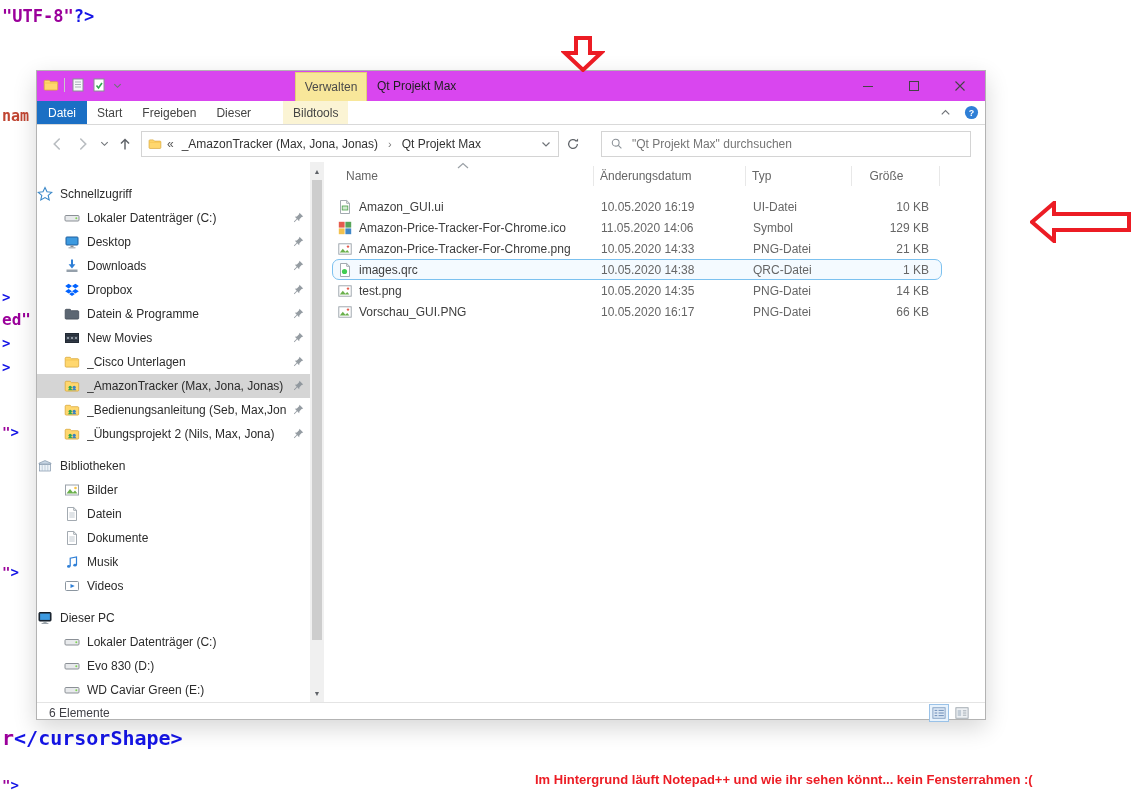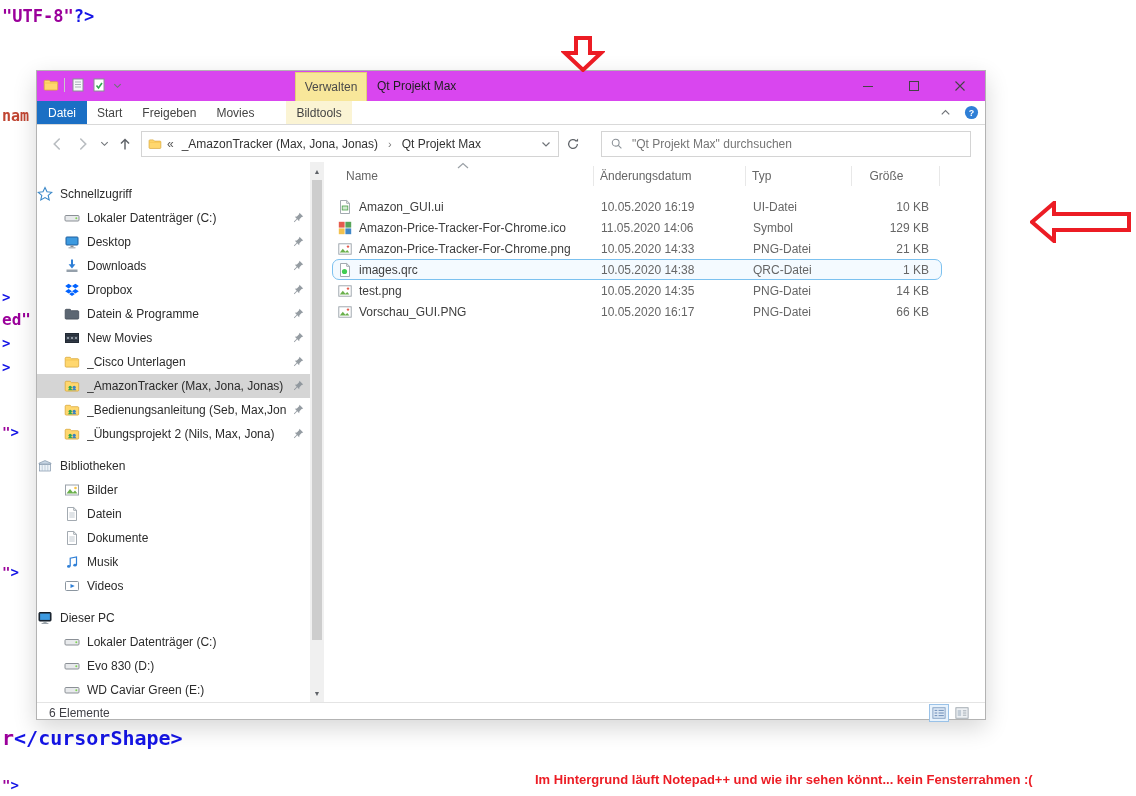--- a/index.html
+++ b/index.html
@@ -167,21 +167,21 @@
               </svg>
             </span>
           </div>
       </div>
     </div>
 
     <div class="tabsrow">
       <div class="rtab file">Datei</div>
         <div class="rtab">Start</div>
         <div class="rtab">Freigeben</div>
-        <div class="rtab">Movies</div>
+        <div class="rtab">Dieser</div>
         <div class="rtab context">Bildtools</div>
         <div class="ribbon-right">
         <span class="ic">
             <svg viewBox="0 0 16 16">
               <path d="M4 10l4-4 4 4" fill="none" stroke="#6f7378" stroke-width="1.3"></path>
             </svg>
           </span>
         <span class="ic">
             <svg viewBox="0 0 16 16">
               <circle cx="8" cy="8" r="7" fill="#2f7fd6"></circle>

